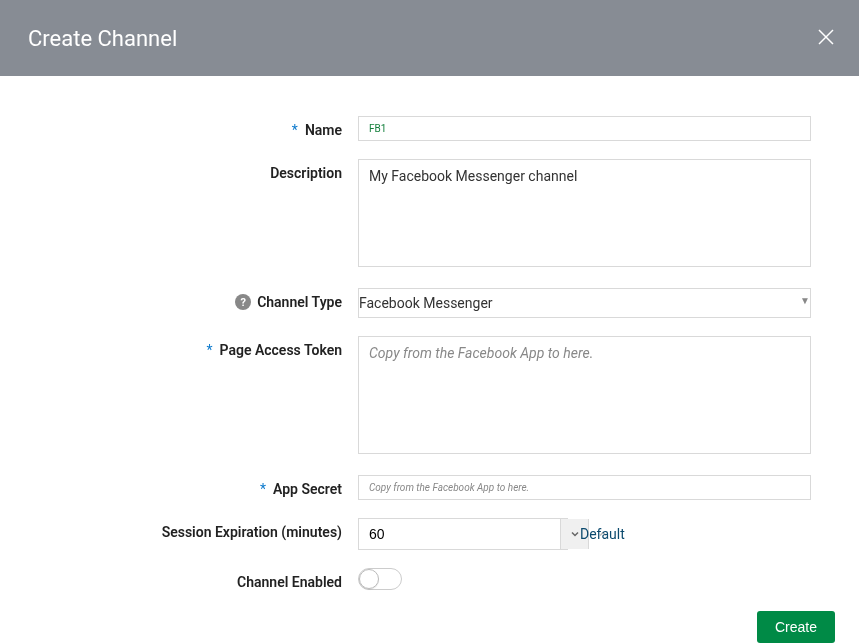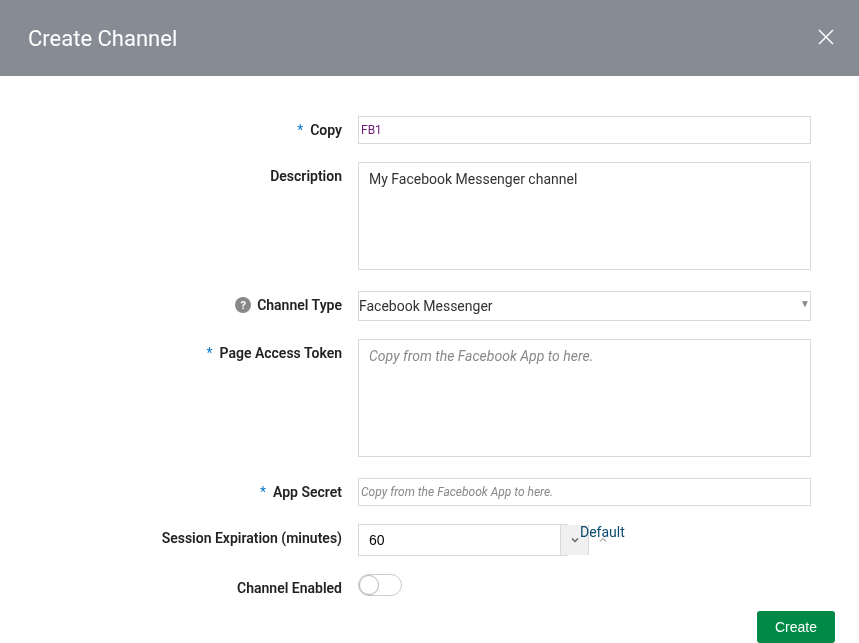--- a/index.html
+++ b/index.html
@@ -6,26 +6,26 @@
     body { font-family: -apple-system, BlinkMacSystemFont, "Segoe UI", Roboto, Arial, sans-serif; font-size: 14px; color: #333; background: #fff; width: 859px; height: 643px; overflow: hidden; }
     .header { background: #878c94; color: #fff; height: 76px; display: flex; align-items: center; justify-content: space-between; padding: 0 20px 0 28px; }
     .header-title { font-size: 22px; font-weight: 400; }
     .close-btn { cursor: pointer; font-size: 22px; color: #fff; padding: 4px; }
     .form-area { padding: 40px 48px 20px 48px; }
     .form-row { display: flex; margin-bottom: 18px; align-items: flex-start; }
     .label-col { width: 310px; text-align: right; padding-right: 16px; padding-top: 6px; font-weight: 600; color: #222; display: flex; justify-content: flex-end; align-items: center; gap: 6px; }
     .label-col .required { color: #0d7acd; font-weight: 400; margin-right: 1px; }
     .help-icon { display: inline-flex; align-items: center; justify-content: center; width: 16px; height: 16px; border-radius: 50%; background: #888; color: #fff; font-size: 11px; font-weight: 700; }
     .input-col { flex: 1; }
-    .text-input { width: 100%; border: 1px solid #d9d9d9; padding: 6px 2px; font-size: 12px; color: #701a75; outline: none; font-family: inherit; }
+    .text-input { width: 100%; border: 1px solid #d9d9d9; padding: 6px 10px; font-size: 10px; color: #15803d; outline: none; font-family: inherit; }
     .textarea-input { width: 100%; border: 1px solid #d9d9d9; padding: 8px 10px; font-size: 14px; color: #333; outline: none; resize: none; font-family: inherit; }
     textarea::placeholder, input::placeholder { color: #888; font-style: italic; }
     .select-input { width: 100%; border: 1px solid #d9d9d9; padding: 6px 0; font-size: 14px; color: #333; background: #fff; cursor: pointer; display: flex; align-items: flex-start; justify-content: space-between; }
     .select-caret { color: #888; font-size: 10px; }
-    .spinner-row { display: flex; align-items: flex-start; gap: 12px; }
+    .spinner-row { display: flex; align-items: center; gap: 12px; }
     .spinner { display: flex; align-items: stretch; border: 1px solid #d9d9d9; width: 210px; height: 32px; }
     .spinner-input { flex: 1; border: none; padding: 0 10px; font-size: 14px; outline: none; }
     .spinner-btns { display: flex; }
     .spinner-btn { width: 28px; border: none; border-left: 1px solid #d9d9d9; background: #f0f0f0; color: #666; display: flex; align-items: center; justify-content: center; cursor: pointer; font-size: 10px; }
     .spinner-btn.up { background: #fff; color: #bbb; }
     .toggle { position: relative; width: 44px; height: 22px; background: #fff; border: 1px solid #ccc; border-radius: 11px; cursor: pointer; }
     .toggle-knob { position: absolute; top: 0px; left: 0px; width: 20px; height: 20px; background: #fff; border: 1px solid #bbb; border-radius: 50%; box-shadow: 0 1px 1px rgba(0,0,0,0.08); }
     .footer { position: absolute; bottom: 0; right: 24px; }
     .create-btn { background: #008a46; color: #fff; border: none; padding: 8px 18px; font-size: 14px; border-radius: 3px; cursor: pointer; }
     .default-label { color: #0c4a6e; font-size: 14px; }
@@ -43,21 +43,21 @@
         <line x1="16" y1="2" x2="2" y2="16"></line>
     </svg>
   </div>
 </div>
 
 <div class="form-area">
 
   <div class="form-row">
     <div class="label-col">
       <span class="required">*</span>
-      <span>Copy</span>
+      <span>Name</span>
     </div>
     <div class="input-col">
       <input type="text" class="text-input" value="FB1" style="">
     </div>
   </div>
 
   <div class="form-row">
     <div class="label-col">
       <span>Description</span>
     </div>

